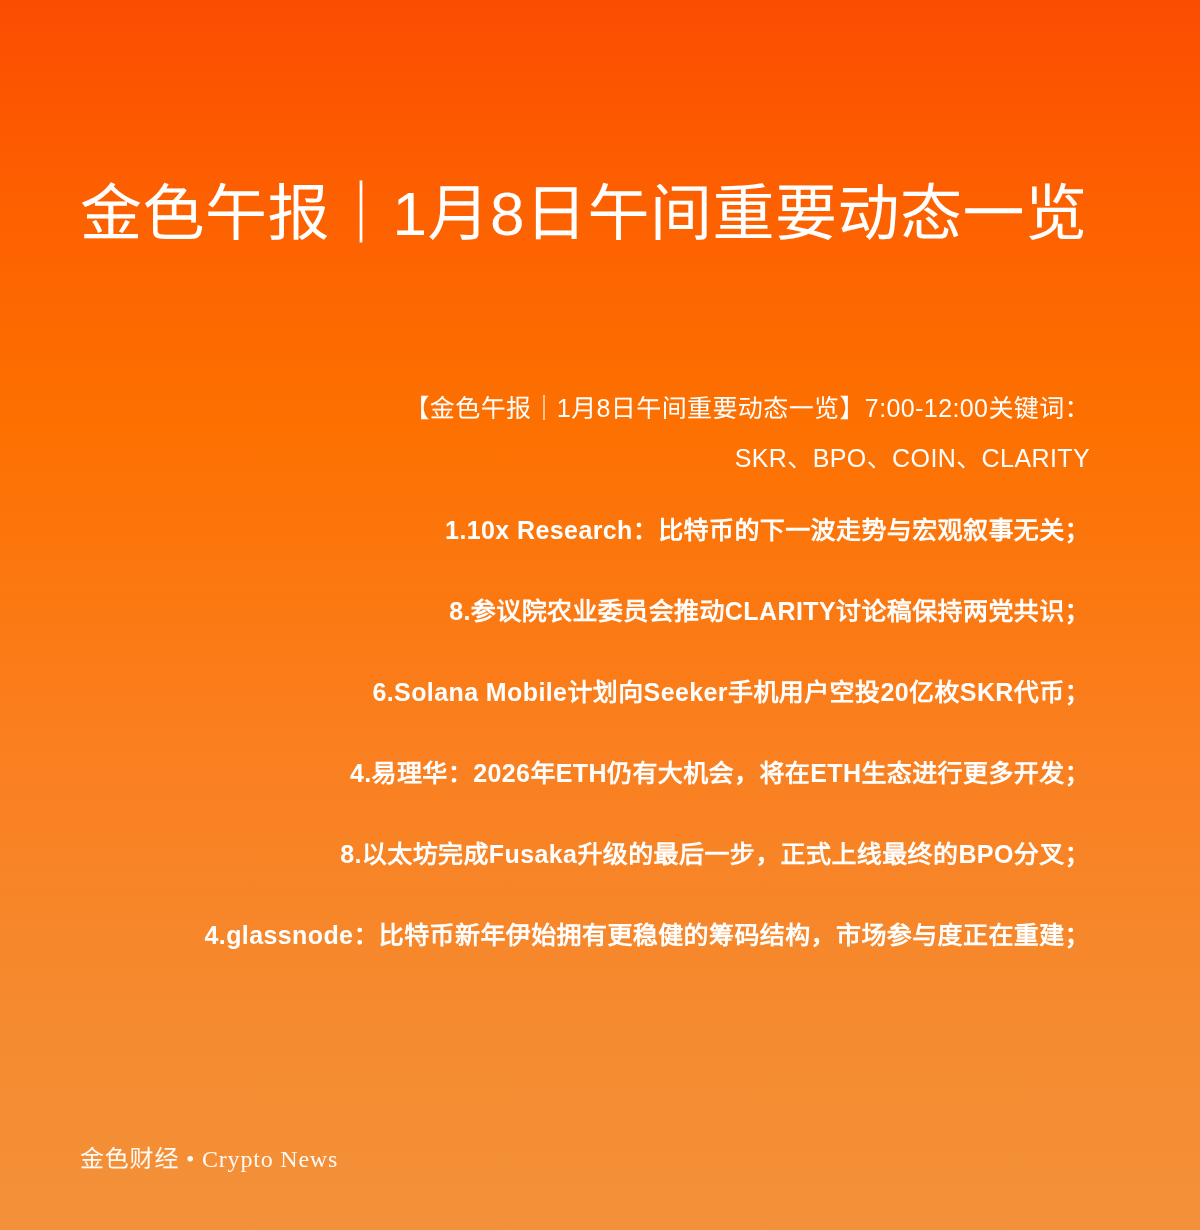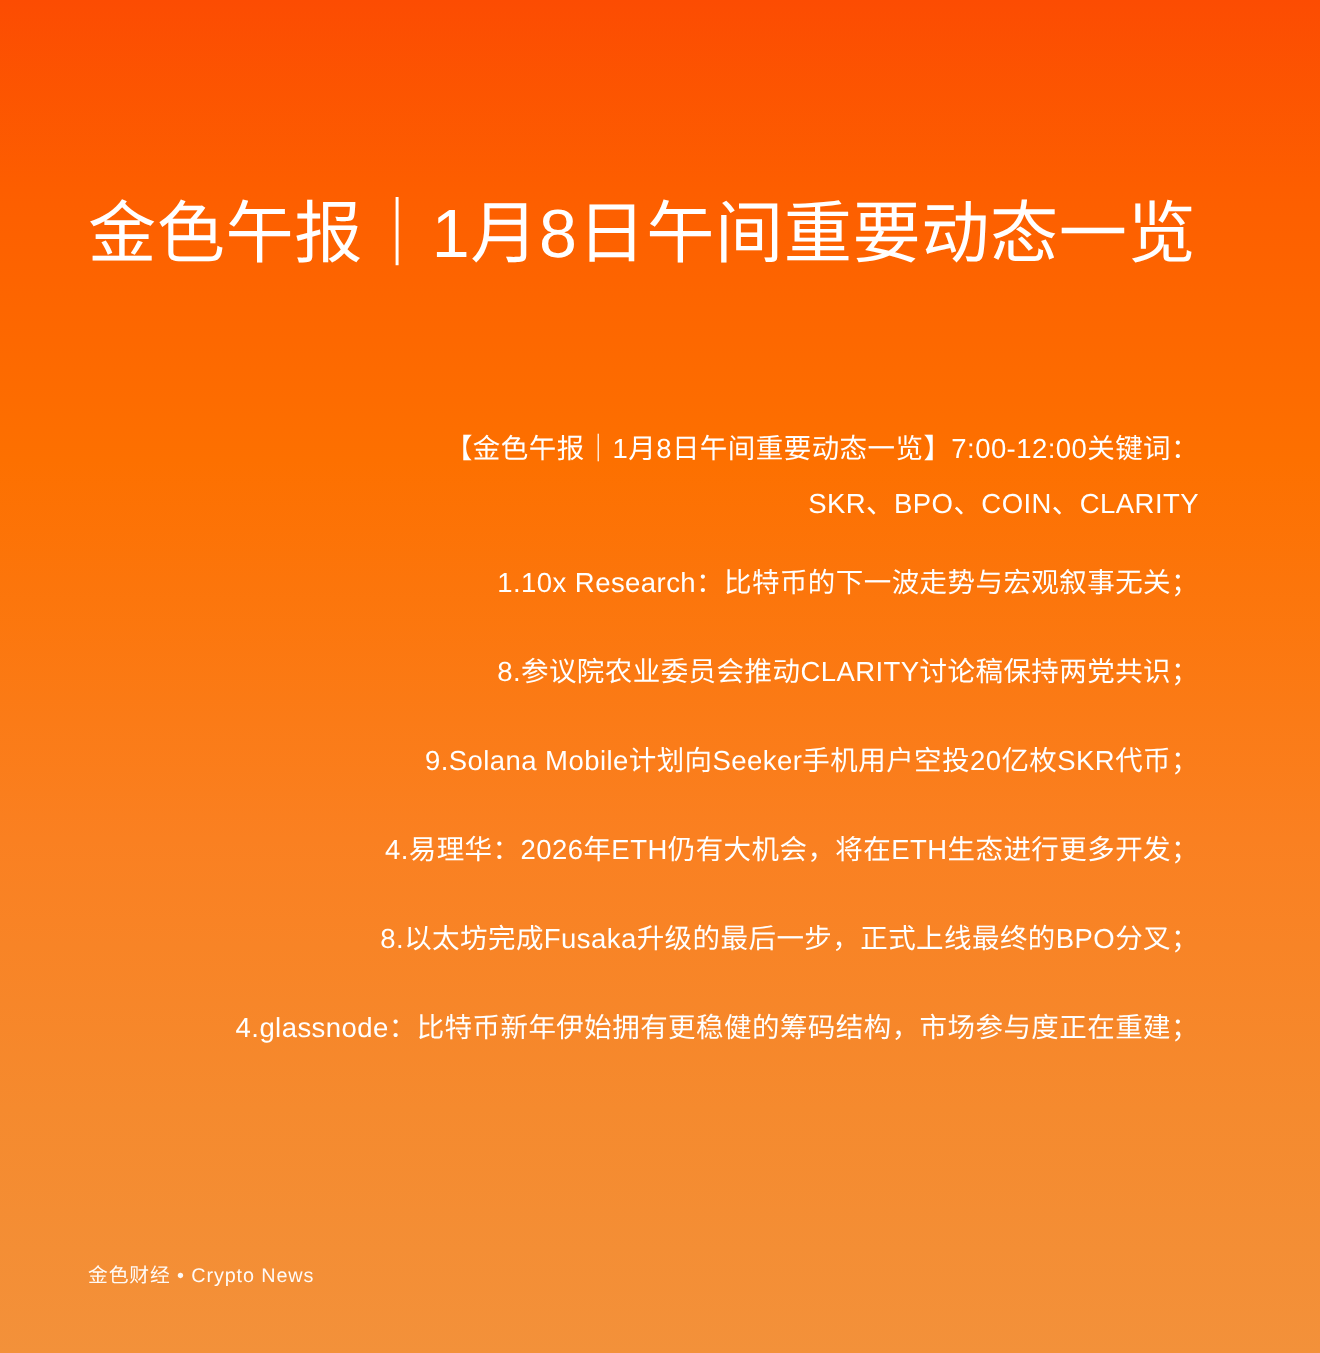--- a/index.html
+++ b/index.html
@@ -52,54 +52,55 @@
     font-size: 25px;
     line-height: 50px;
     font-weight: 400;
     letter-spacing: 0.4px;
     white-space: pre-wrap;
     margin-bottom: 22px;
   }
   .item {
     font-size: 25px;
     line-height: 44px;
-    font-weight: 400;
+    font-weight: 700;
     letter-spacing: 0.4px;
     white-space: pre-wrap;
     margin-bottom: 37px;
   }
   .item:last-child {
     margin-bottom: 0;
   }
   .footer {
     position: absolute;
     left: 80px;
     top: 1146px;
     width: 600px;
     color: #ffffff;
-    font-size: 18px;
+    font-size: 24px;
     line-height: 26px;
     letter-spacing: 0.8px;
     opacity: 0.96;
+    font-family: Liberation Serif, serif;
   }
 </style>
 </head>
 <body>
 
 <div class="poster">
   <div class="content">
 
     <h1 class="title">金色午报｜1月8日午间重要动态一览</h1>
 
     <div class="body-block">
       <p class="lead">【金色午报｜1月8日午间重要动态一览】7:00-12:00关键词：
 SKR、BPO、COIN、CLARITY</p>
       <p class="item">1.10x Research：比特币的下一波走势与宏观叙事无关；</p>
       <p class="item">8.参议院农业委员会推动CLARITY讨论稿保持两党共识；</p>
-      <p class="item">9.Solana Mobile计划向Seeker手机用户空投20亿枚SKR代币；</p>
+      <p class="item">6.Solana Mobile计划向Seeker手机用户空投20亿枚SKR代币；</p>
       <p class="item">4.易理华：2026年ETH仍有大机会，将在ETH生态进行更多开发；</p>
       <p class="item">8.以太坊完成Fusaka升级的最后一步，正式上线最终的BPO分叉；</p>
       <p class="item">4.glassnode：比特币新年伊始拥有更稳健的筹码结构，市场参与度正在重建；</p>
     </div>
   </div>
 
   <div class="footer">金色财经 • Crypto News</div>
 </div>
 
 </body></html>

